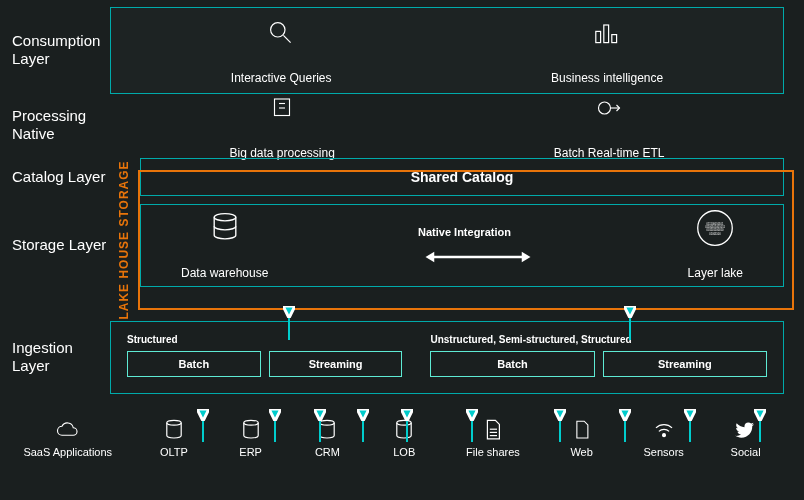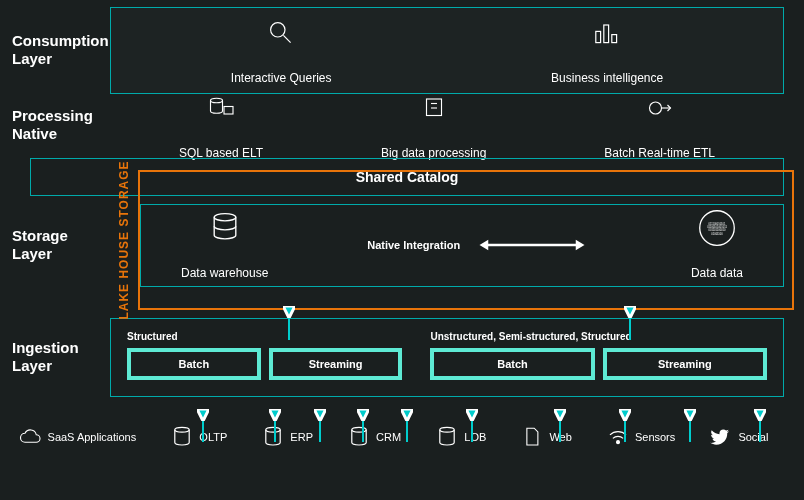--- a/index.html
+++ b/index.html
@@ -1,37 +1,37 @@
 <!DOCTYPE html>
 <html><head>
 <meta charset="utf-8">
 <style>
 *{box-sizing:border-box;margin:0;padding:0}
 body{background:#1a1f1f;font-family:Arial,Helvetica,sans-serif;color:#fff;width:804px;height:500px;overflow:hidden}
 .diagram{position:relative;width:804px;height:500px;padding:10px 10px 10px 0}
 .row{display:flex;align-items:center}
-.label{width:110px;font-size:15px;font-weight:700;line-height:1.2;padding-left:12px}
+.label{width:110px;font-size:15px;font-weight:400;line-height:1.2;padding-left:12px}
 .panel{flex:1;border:1px solid #0aa;background:#1d2323;margin-right:10px;display:flex;justify-content:space-around;align-items:center;padding:8px 10px}
 .panel.noborder{border:none;background:none}
 .item{display:flex;flex-direction:column;align-items:center;gap:21px;font-size:12px;text-align:center}
 .item .icon{width:38px;height:34px;display:flex;align-items:center;justify-content:center}
 .catalog-band{position:absolute;left:138px;right:10px;top:170px;height:140px;border:2px solid #e8740a;pointer-events:none}
 .vert-label{position:absolute;left:110px;top:170px;height:140px;width:28px;display:flex;align-items:center;justify-content:center}
 .vert-label span{transform:rotate(-90deg);white-space:nowrap;color:#e8740a;font-weight:700;font-size:12px;letter-spacing:1px}
 .shared-catalog{flex:1;border:1px solid #0aa;margin-right:10px;text-align:center;padding:10px;font-weight:700;font-size:14px}
 .storage-inner{flex:1;border:1px solid #0aa;margin-right:10px;display:flex;justify-content:space-between;align-items:center;padding:6px 40px;position:relative}
-.native{display:flex;flex-direction:row;align-items:center;gap:12px;font-size:11px;font-weight:700}
+.native{display:flex;flex-direction:column;align-items:flex-start;gap:12px;font-size:11px;font-weight:700}
 .arrow2{width:120px;position:relative}
 .ingest-group{border:1px solid #0aa;flex:1;padding:6px 10px 10px 10px;margin-right:8px}
 .ingest-group:last-child{margin-right:0}
 .ingest-title{font-size:10px;font-weight:700;margin-bottom:6px}
 .ingest-btns{display:flex;gap:8px}
-.ingest-btn{border:4px solid #5eead4;flex:1;text-align:center;padding:6px 0;font-size:11px;font-weight:700}
+.ingest-btn{border:1px solid #5eead4;flex:1;text-align:center;padding:6px 0;font-size:11px;font-weight:700}
 .sources{flex:1;display:flex;justify-content:space-around;align-items:flex-end;margin-right:10px}
-.src{display:flex;flex-direction:row;align-items:center;font-size:11px;gap:2px}
+.src{display:flex;flex-direction:column;align-items:center;font-size:11px;gap:2px}
 .src .icon{width:30px;height:28px;display:flex;align-items:center;justify-content:center}
 svg{stroke:#fff;fill:none;stroke-width:1.5}
 </style>
 </head>
 <body>
 
 <div class="diagram">
 
 <div class="row" style="height:72px;margin-top:4px">
   <div class="label">Consumption Layer</div>
@@ -57,30 +57,20 @@
     </div>
   </div>
 </div>
 
 <div class="row" style="height:66px;margin-top:6px">
   <div class="label">Processing Native</div>
   <div class="panel noborder">
     <div class="item">
       <div class="icon">
             <svg viewBox="0 0 40 40" width="36" height="30">
-              <ellipse cx="14" cy="10" rx="8" ry="3"></ellipse>
-              <path d="M6 10 v14 a8 3 0 0 0 16 0 V10"></path>
-              <rect x="24" y="18" width="12" height="10"></rect>
-            </svg>
-          </div>
-      <span>SQL based ELT</span>
-    </div>
-    <div class="item">
-      <div class="icon">
-            <svg viewBox="0 0 40 40" width="36" height="30">
               <rect x="10" y="8" width="20" height="22"></rect>
               <line x1="16" y1="14" x2="24" y2="14"></line>
               <line x1="16" y1="20" x2="24" y2="20"></line>
             </svg>
           </div>
       <span>Big data processing</span>
     </div>
     <div class="item">
       <div class="icon">
             <svg viewBox="0 0 40 40" width="36" height="30">
@@ -88,20 +78,21 @@
               <line x1="22" y1="20" x2="34" y2="20"></line>
               <polyline points="30,16 34,20 30,24"></polyline>
             </svg>
           </div>
       <span>Batch Real-time ETL</span>
     </div>
   </div>
 </div>
 
 <div class="row" style="height:30px;margin-top:4px">
+  <div class="label">Catalog Layer</div>
   <div style="width:30px"></div>
   <div class="shared-catalog">Shared Catalog</div>
 </div>
 
 <div class="row" style="height:94px;margin-top:6px;position:relative">
   <div class="label">Storage Layer</div>
   <div style="width:30px"></div>
   <div class="storage-inner">
     <div class="item" style="position:relative">
       <div class="icon">
@@ -124,21 +115,21 @@
     <div class="item" style="position:relative">
       <div class="icon">
             <svg viewBox="0 0 44 44" width="44" height="40">
               <circle cx="22" cy="22" r="20"></circle>
               <text x="22" y="18" font-size="3" fill="#fff" stroke="none" text-anchor="middle">011100010101</text>
               <text x="22" y="22" font-size="3" fill="#fff" stroke="none" text-anchor="middle">01100101001011</text>
               <text x="22" y="26" font-size="3" fill="#fff" stroke="none" text-anchor="middle">001101100010</text>
               <text x="22" y="30" font-size="3" fill="#fff" stroke="none" text-anchor="middle">01001100</text>
             </svg>
           </div>
-      <span>Data data</span>
+      <span>Layer lake</span>
     </div>
   </div>
 </div>
 
 <div class="vert-label">
       <span>LAKE HOUSE STORAGE</span>
     </div>
 <div class="catalog-band"></div>
 
 <div class="row" style="height:70px;margin-top:30px">
@@ -199,20 +190,31 @@
           <span>CRM</span>
         </div>
     <div class="src">
           <div class="icon">
             <svg viewBox="0 0 30 30" width="24" height="24">
               <ellipse cx="15" cy="6" rx="9" ry="3"></ellipse>
               <path d="M6 6v16a9 3 0 0 0 18 0V6"></path>
             </svg>
           </div>
           <span>LOB</span>
+        </div>
+    <div class="src">
+          <div class="icon">
+            <svg viewBox="0 0 30 30" width="24" height="26">
+              <path d="M8 3h10l5 5v18H8Z"></path>
+              <line x1="11" y1="14" x2="20" y2="14"></line>
+              <line x1="11" y1="18" x2="20" y2="18"></line>
+              <line x1="11" y1="22" x2="20" y2="22"></line>
+            </svg>
+          </div>
+          <span>File shares</span>
         </div>
     <div class="src">
           <div class="icon">
             <svg viewBox="0 0 30 30" width="22" height="26">
               <path d="M8 3h10l5 5v18H8Z"></path>
             </svg>
           </div>
           <span>Web</span>
         </div>
     <div class="src">

